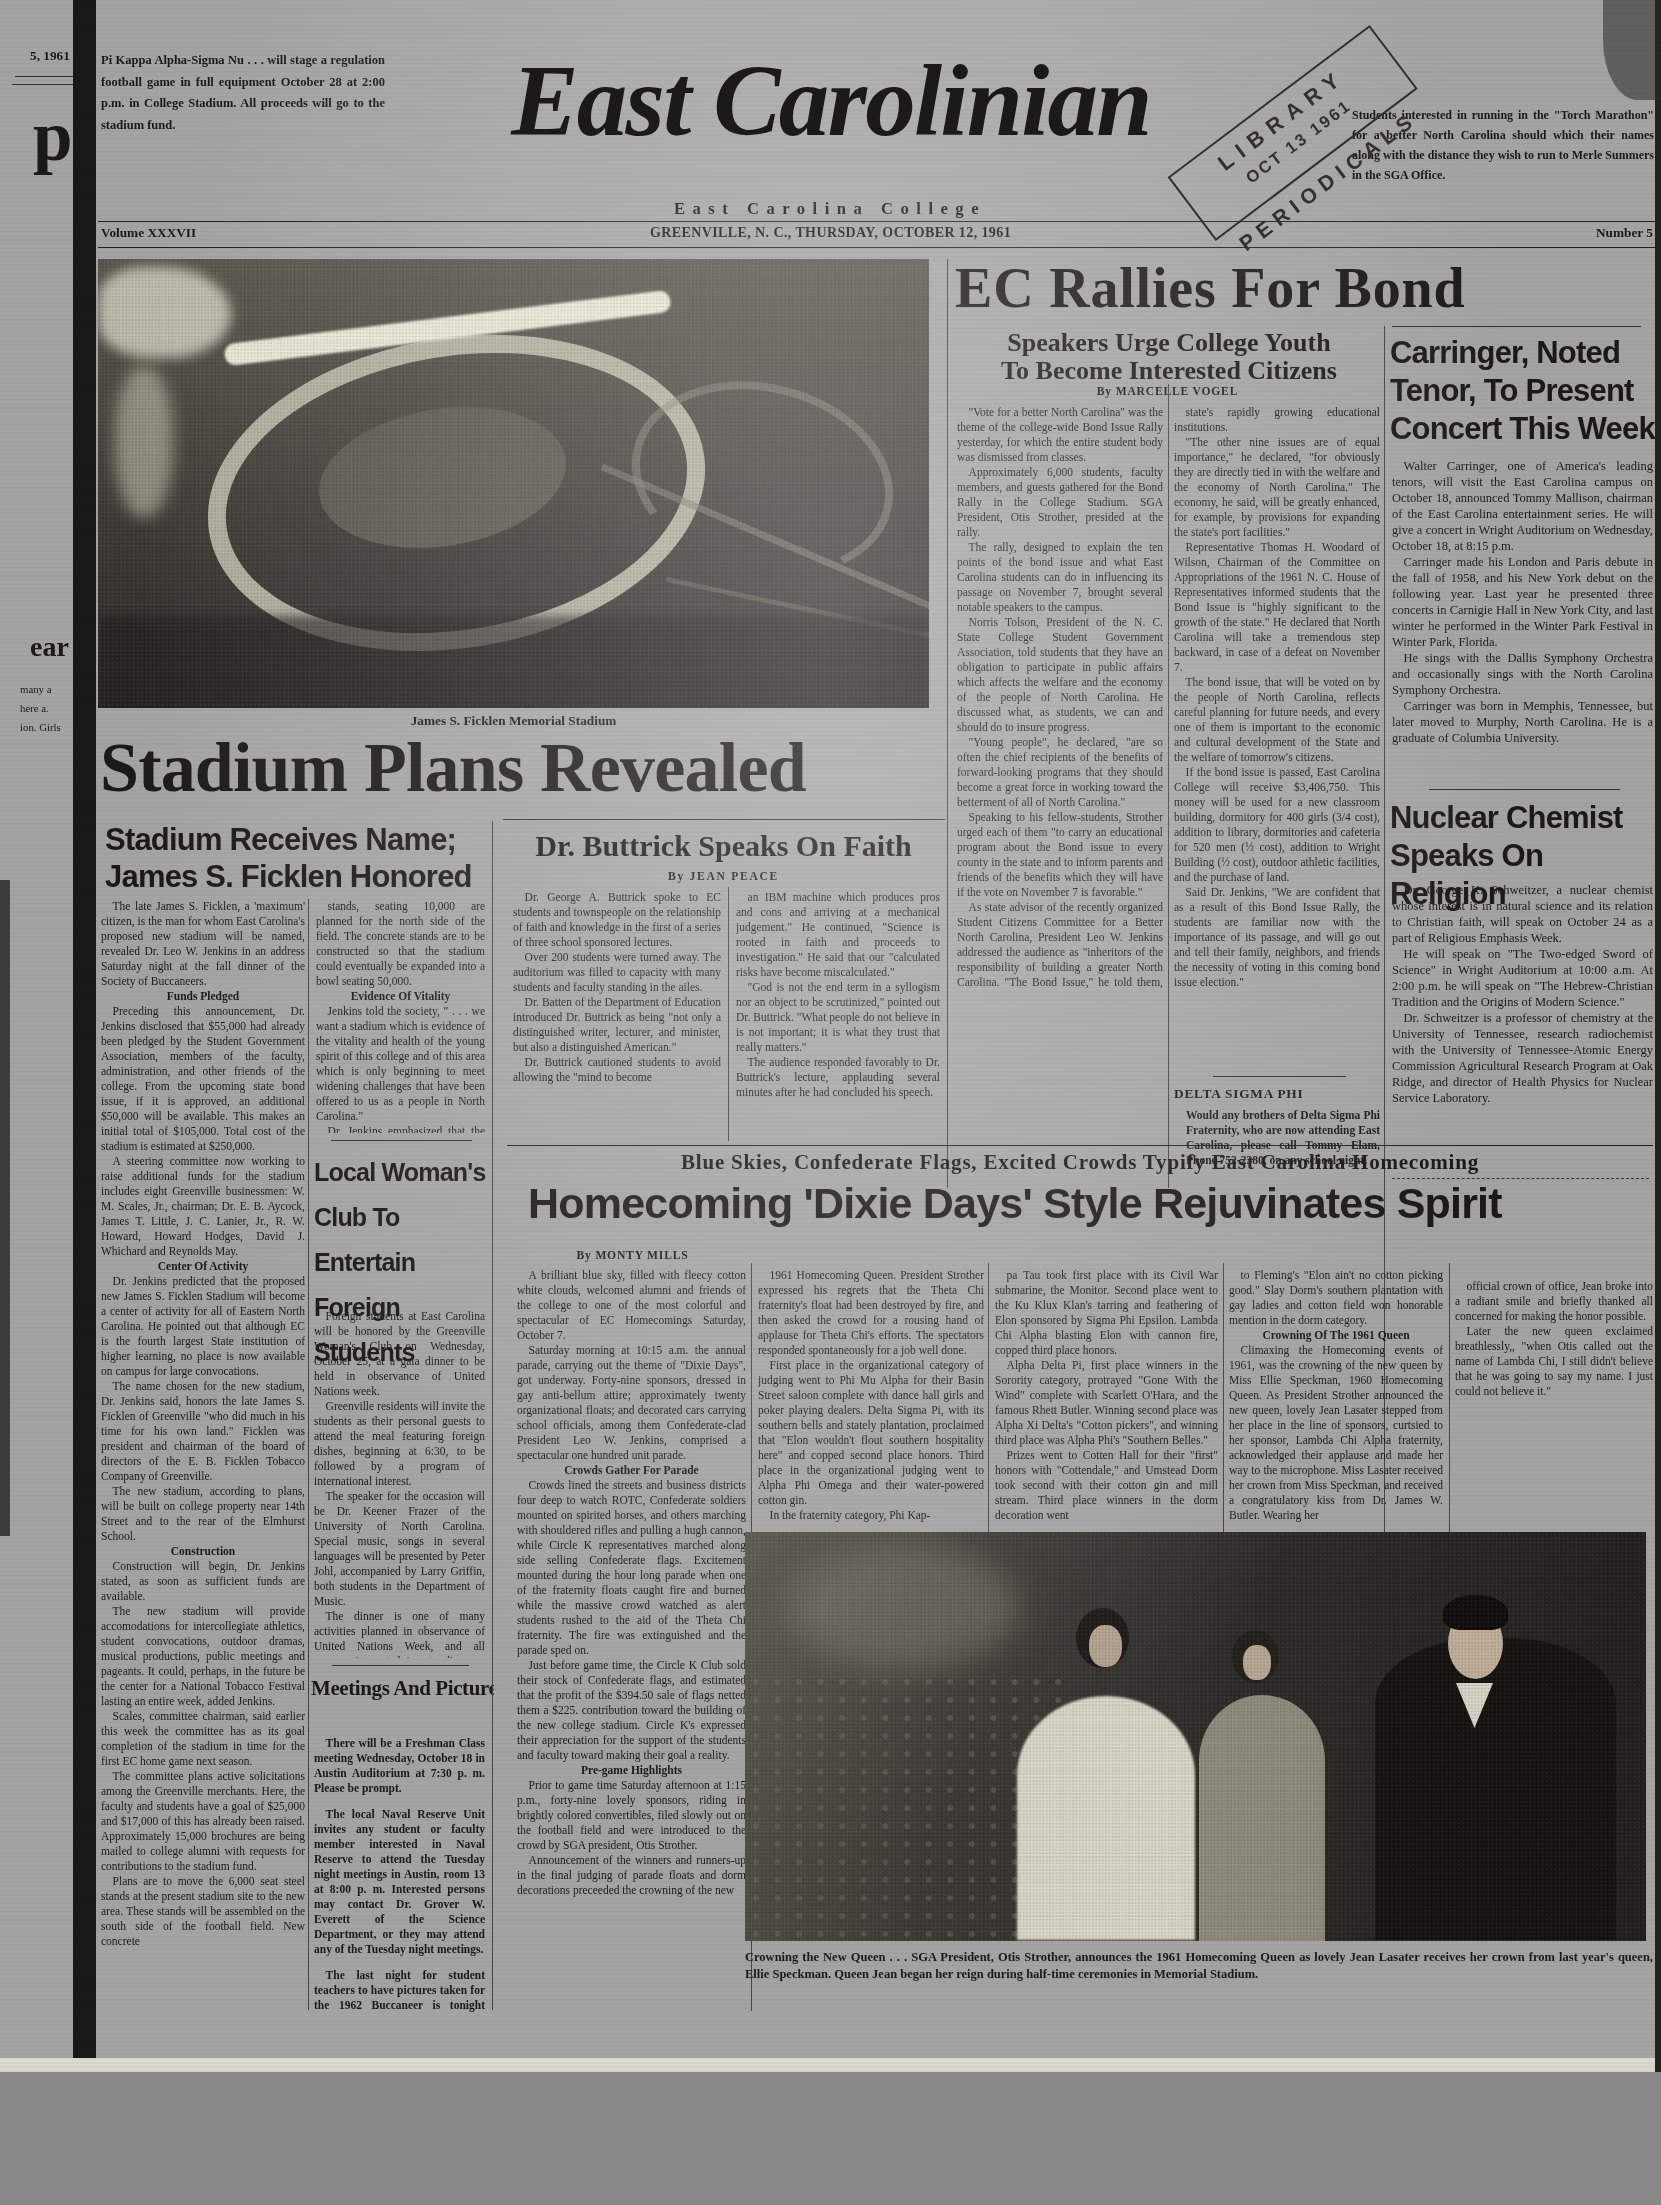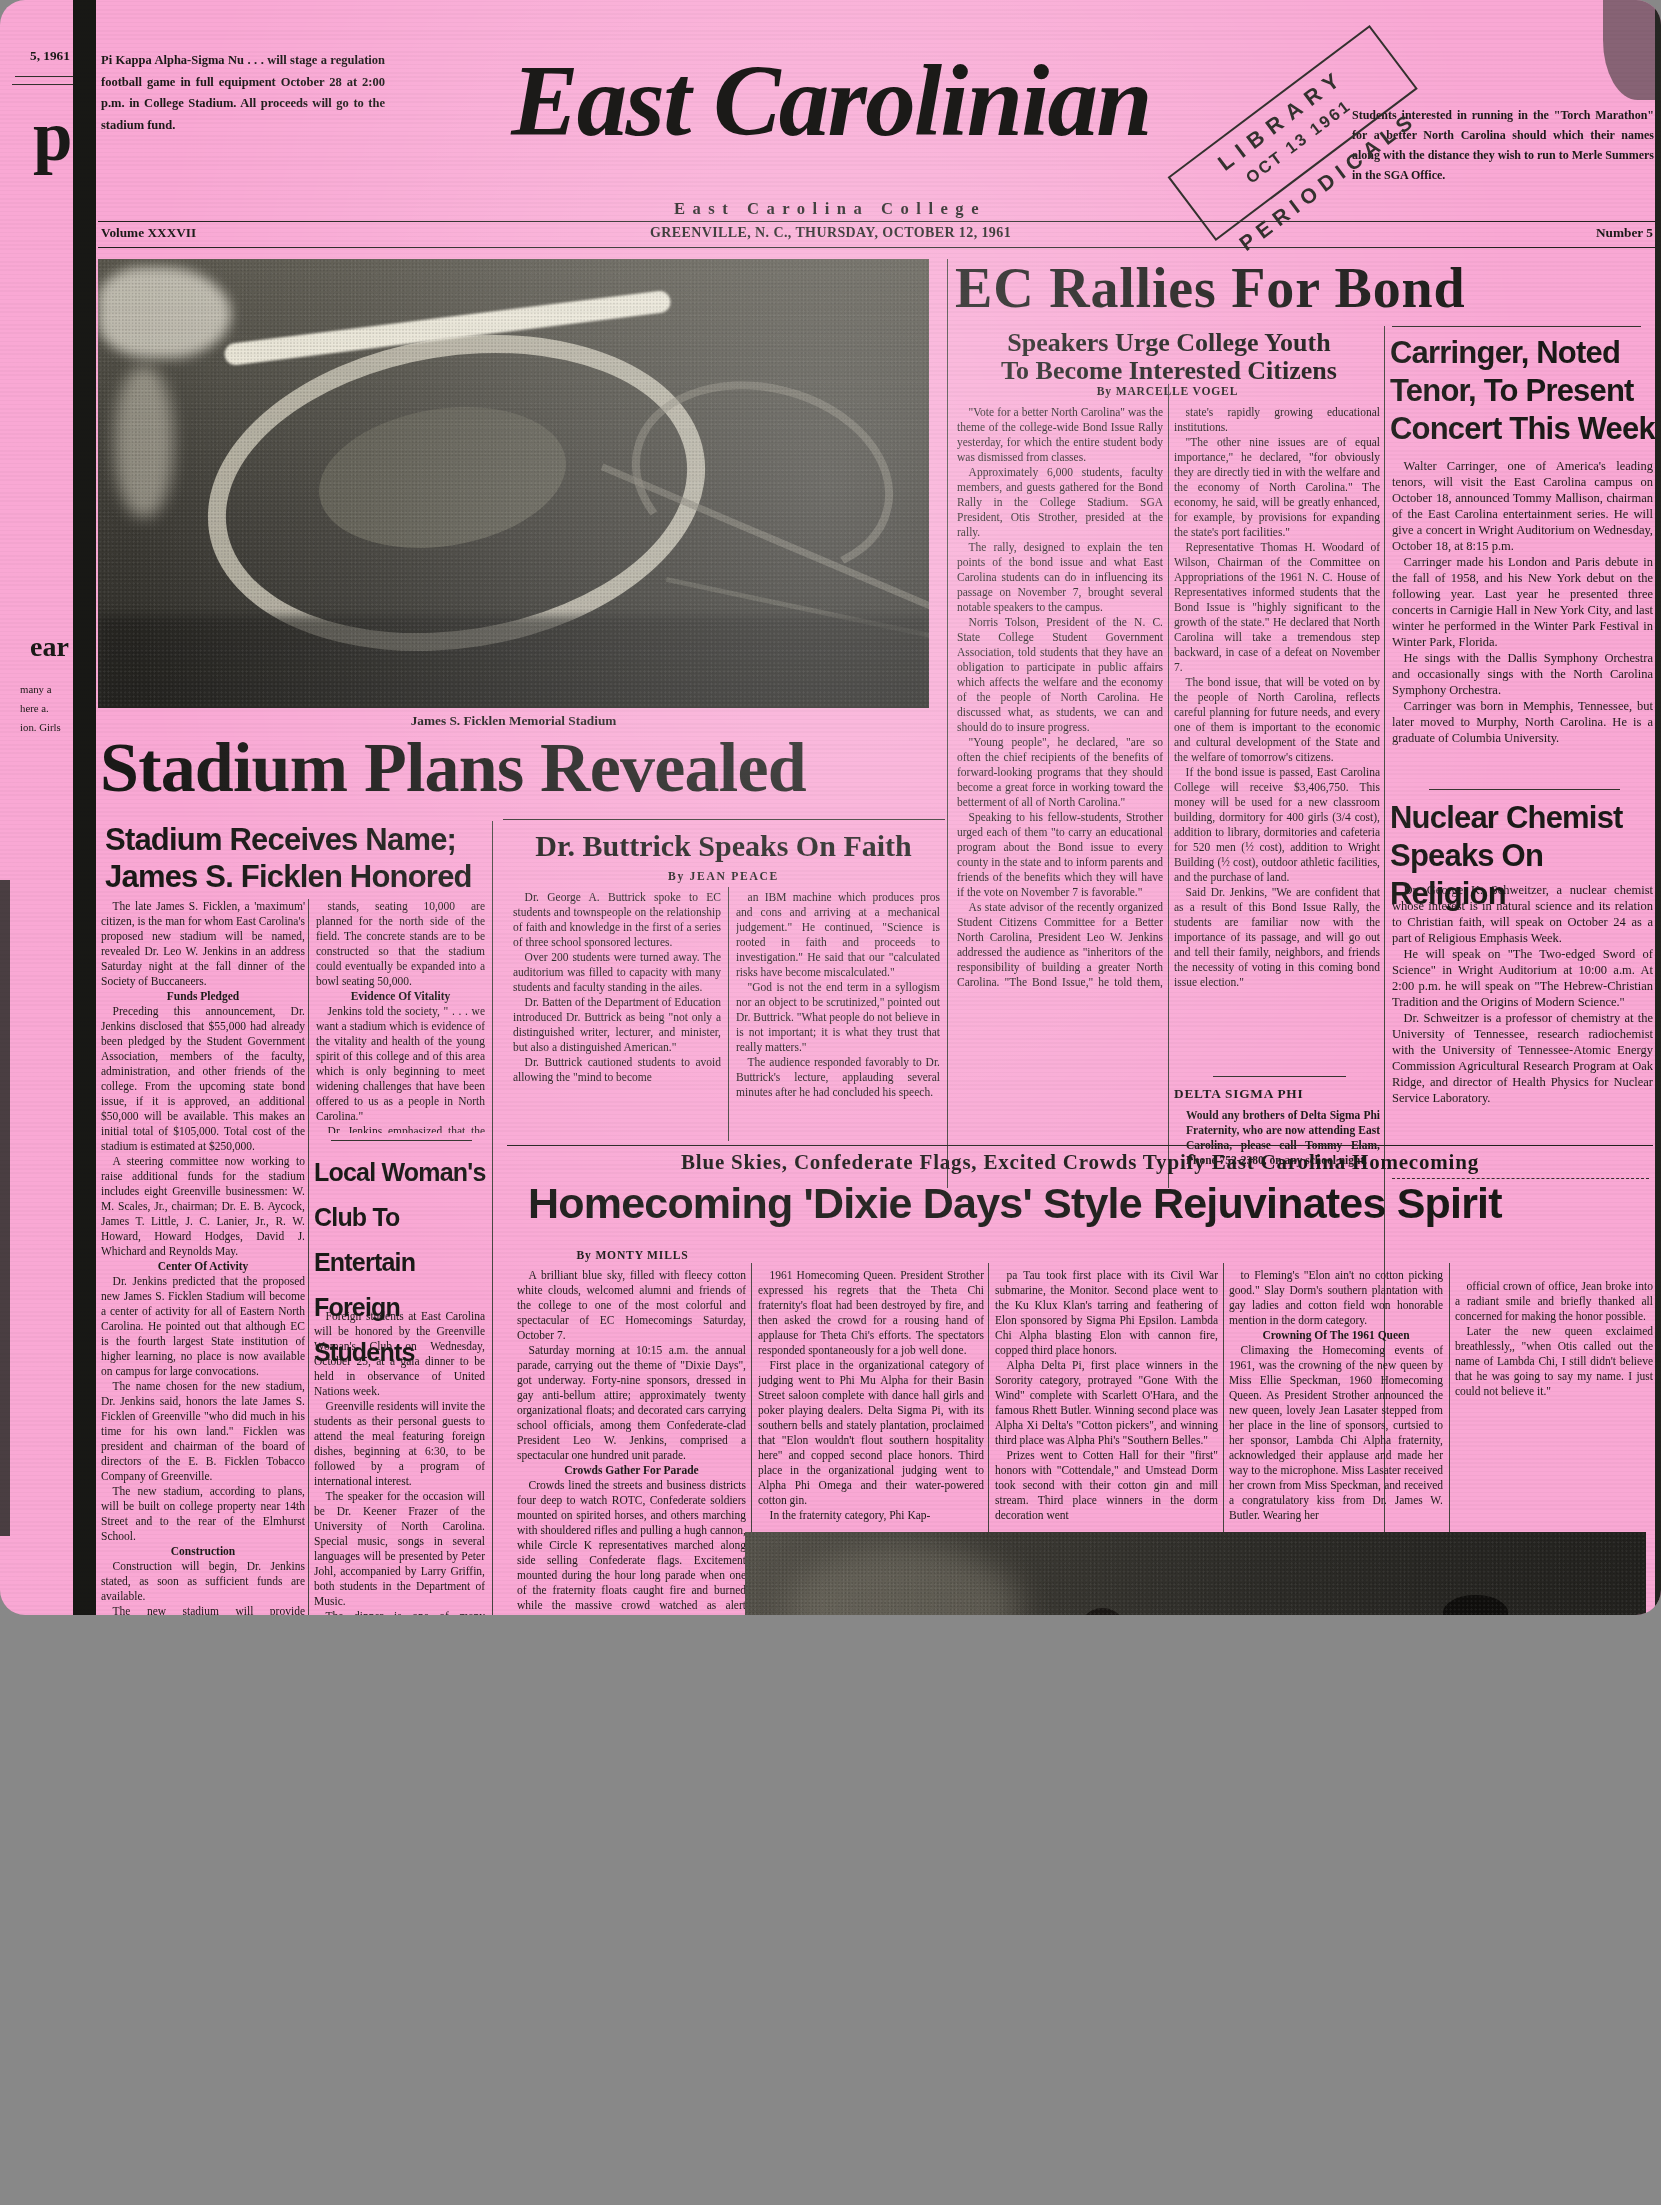--- a/index.html
+++ b/index.html
@@ -1,17 +1,17 @@
 <!DOCTYPE html>
 <html style="font-size:13.3px"><head>
 <meta charset="utf-8">
 <style>
   html,body{margin:0;padding:0;background:#888;}
-  #page{position:relative;width:1661px;height:1615px;background:#f9a8d4;overflow:hidden;
-        font-family:"Liberation Serif",serif;color:#1b1a18;border-radius:25px;}
+  #page{position:relative;width:1661px;height:2072px;background:#a3a3a3;overflow:hidden;
+        font-family:"Liberation Serif",serif;color:#1b1a18;}
   #page::after{content:"";position:absolute;inset:0;pointer-events:none;
         background:repeating-linear-gradient(0deg,rgba(0,0,0,.022) 0 1.7px,transparent 1.7px 4.2px),
                    radial-gradient(ellipse at 50% 30%,rgba(255,255,255,.25),transparent 60%);}
   .abs{position:absolute;}
   .bodycol{font-size:11.5px;line-height:15px;text-align:justify;overflow:hidden;}
   .bp{margin:0;text-indent:11.6px;}
   .bsub{margin:0;text-align:center;font-weight:bold;text-indent:0;}
   .meet .bp{margin-bottom:10.8px;font-weight:bold;}
   .hrule{border-top:1.7px solid #21201d;height:0;}
   .hairline{border-top:1.2px solid #32312d;height:0;}

